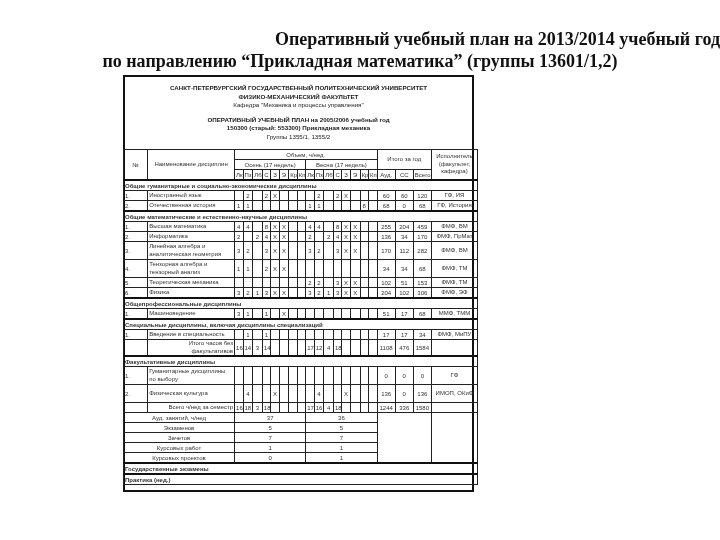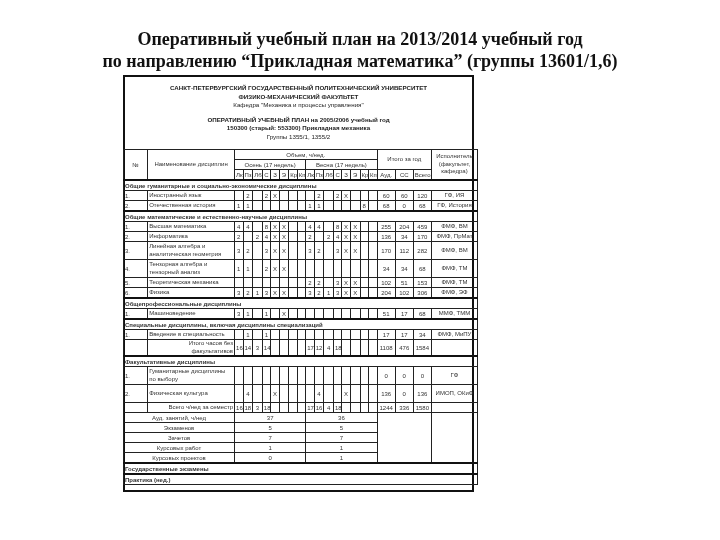--- a/index.html
+++ b/index.html
@@ -1,38 +1,38 @@
 <!DOCTYPE html>
 <html><head>
 <meta charset="utf-8">
 <style>
   html, body { margin: 0; padding: 0; background: #ffffff; }
   body { width: 720px; height: 540px; position: relative; overflow: hidden; font-family: "Liberation Serif", serif; }
   .title { position: absolute; left: 0; width: 720px; text-align: center; font-weight: bold; font-size: 18px; color: #111; line-height: 22px; }
-  .t1 { top: 28px; }
+  .t1 { top: 28px; text-align: right; }
   .t2 { top: 50px; }
   .sheet { position: absolute; left: 123px; top: 75px; width: 351px; height: 417px; border: 2px solid #111; box-sizing: border-box; background: #fff; font-family: "Liberation Sans", sans-serif; color: #222; }
   .hdr { position: absolute; left: 0; top: 0; width: 100%; height: 74px; text-align: center; font-size: 6.2px; line-height: 8.5px; }
   .hdr .l1 { margin-top: 7px; font-weight: bold; }
   .hdr .l2 { font-weight: bold; }
   .hdr .gap { height: 6px; }
   table.plan { position: absolute; left: -2px; top: 72px; width: 355px; border-collapse: collapse; table-layout: fixed; font-size: 6px; }
   table.plan td { border: 1px solid #222; padding: 0 1px; height: 9px; line-height: 8px; overflow: hidden; white-space: nowrap; text-align: center; color: #333; }
   table.plan td.name { text-align: left; white-space: normal; }
   table.plan td.sec { text-align: left; font-weight: bold; border-top: 2px solid #111; }
   table.plan td.num { text-align: left; }
   table.plan tr.tall td { height: 17px; }
   table.plan td.wrap { white-space: normal; line-height: 7.5px; }
   table.plan td.right { text-align: right; }
 </style>
 </head>
 <body>
 
 <div class="title t1">Оперативный учебный план на 2013/2014 учебный год</div>
-<div class="title t2">по направлению “Прикладная математика” (группы 13601/1,6)</div>
+<div class="title t2">по направлению “Прикладная математика” (группы 13601/1,2)</div>
 
 <div class="sheet">
   <div class="hdr">
     <div class="l1">САНКТ-ПЕТЕРБУРГСКИЙ ГОСУДАРСТВЕННЫЙ ПОЛИТЕХНИЧЕСКИЙ УНИВЕРСИТЕТ</div>
     <div class="l2">ФИЗИКО-МЕХАНИЧЕСКИЙ ФАКУЛЬТЕТ</div>
     <div>Кафедра "Механика и процессы управления"</div>
     <div class="gap"></div>
     <div class="l2">ОПЕРАТИВНЫЙ УЧЕБНЫЙ ПЛАН на 2005/2006 учебный год</div>
     <div class="l2">150300 (старый: 553300) Прикладная механика</div>
     <div>Группы 1355/1, 1355/2</div>

